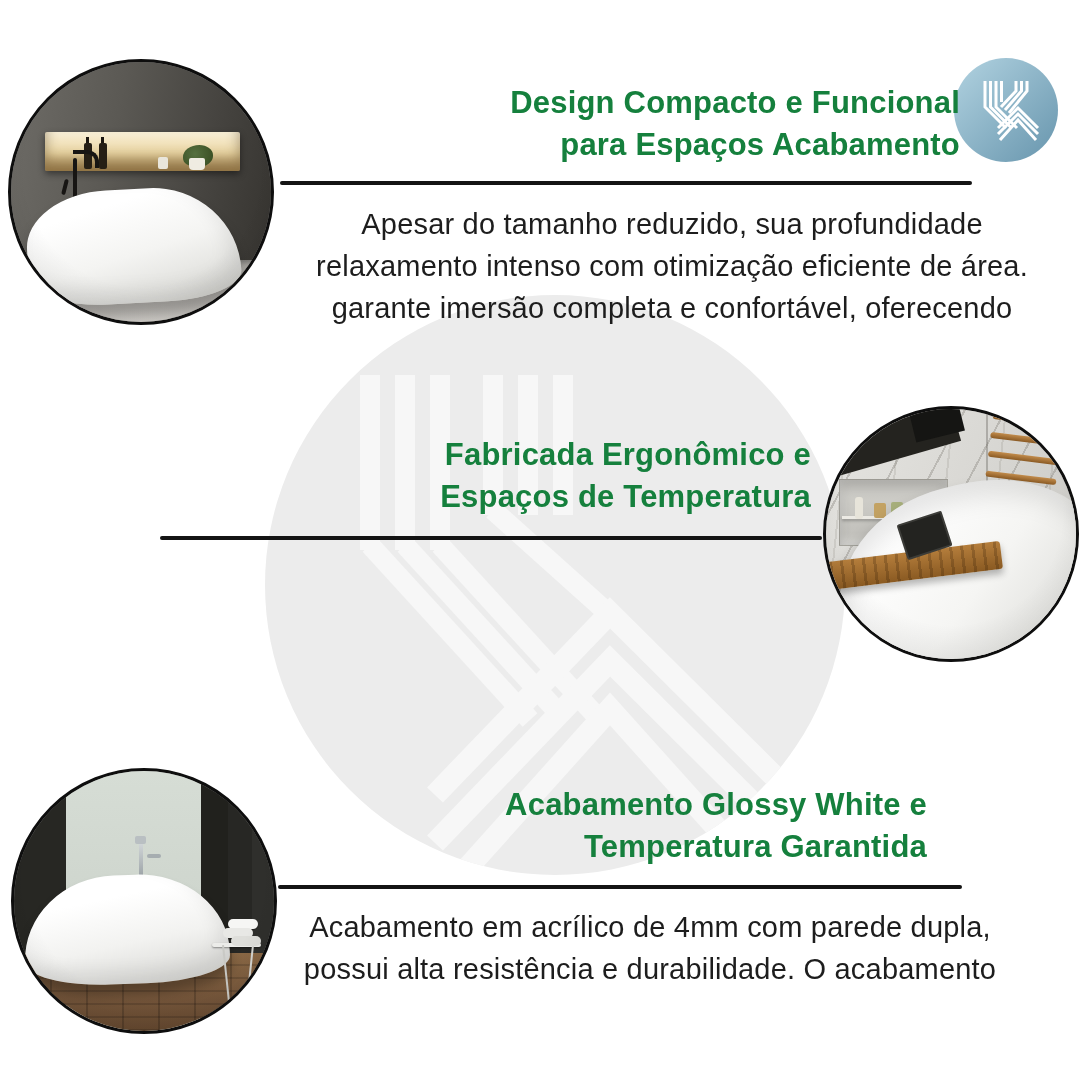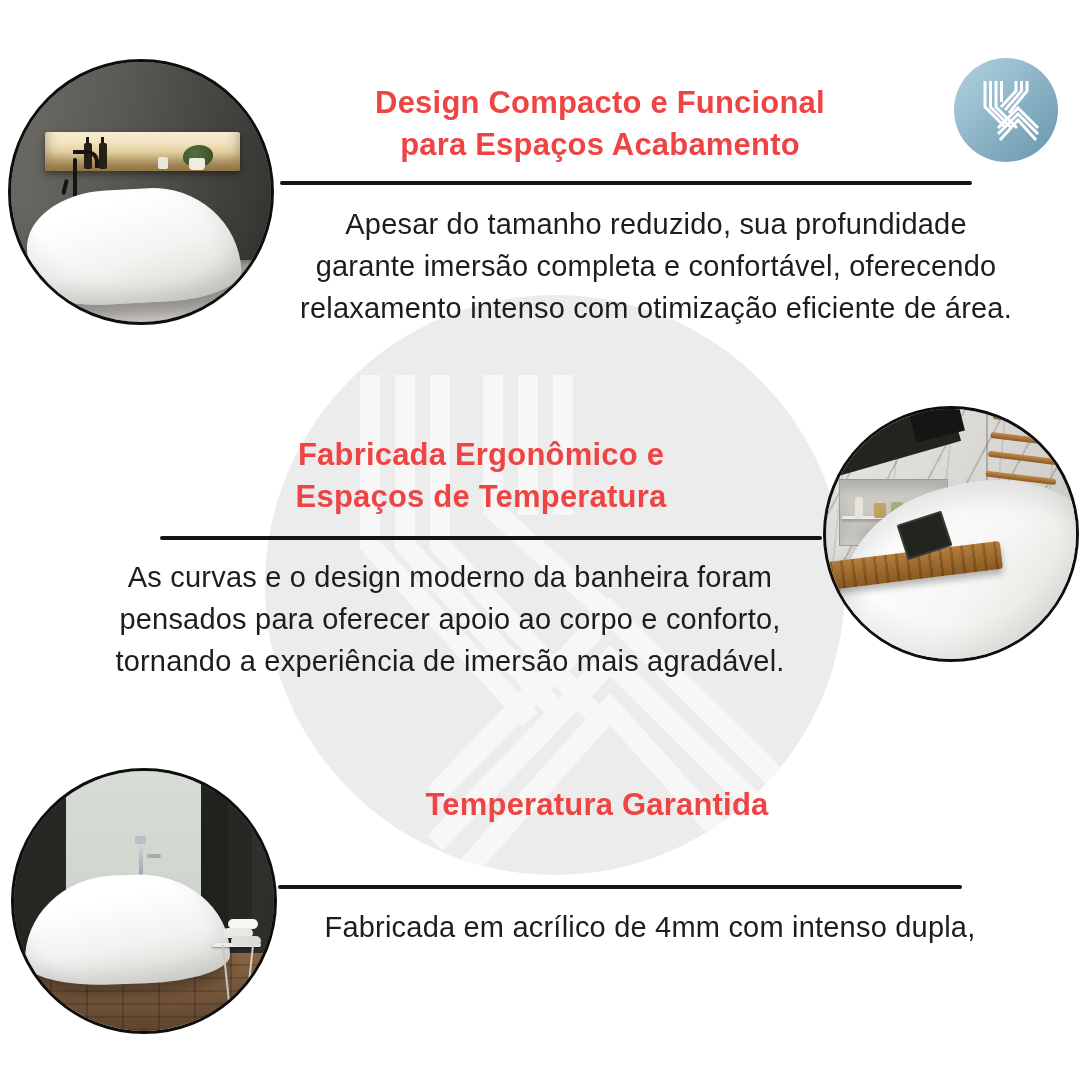--- a/index.html
+++ b/index.html
@@ -5,33 +5,33 @@
   html,body{margin:0;padding:0;background:#888;}
   .canvas{
     position:relative;width:1080px;height:1080px;margin:0 auto;
     background:#ffffff;overflow:hidden;
     font-family:"Liberation Sans", sans-serif;
   }
   
   .watermark{position:absolute;left:265px;top:295px;width:580px;height:580px;z-index:1;}
   
   .heading{
-    position:absolute;z-index:5;text-align:center;
-    font-weight:700;font-size:31px;line-height:42px;color:#ef4444;
+    position:absolute;z-index:5;text-align:right;
+    font-weight:700;font-size:31px;line-height:42px;color:#15803d;
     letter-spacing:.2px;
   }
   .bodytext{
     position:absolute;z-index:5;text-align:center;
     font-weight:400;font-size:29px;line-height:42px;color:#1d1d1d;
     letter-spacing:.2px;
   }
   .divider{position:absolute;z-index:5;height:4px;background:#141414;border-radius:2px;}
   #h1{left:240px;top:82px;width:720px;}
   #d1{left:280px;top:181px;width:692px;}
-  #b1{left:250px;top:203px;width:812px;}
+  #b1{left:266px;top:203px;width:812px;}
   #h2{left:151px;top:434px;width:660px;}
   #d2{left:160px;top:536px;width:662px;}
   #b2{left:44px;top:556px;width:812px;}
   #h3{left:267px;top:784px;width:660px;}
   #d3{left:278px;top:885px;width:684px;}
   #b3{left:244px;top:906px;width:812px;}
   
   .photo{
     position:absolute;z-index:4;border:3px solid #0e0e0e;border-radius:50%;
     overflow:hidden;box-sizing:border-box;background:#777;
@@ -182,34 +182,29 @@
     <div class="p1-tub"></div>
   </div>
 
   <div class="heading" id="h1">
     <div>Design Compacto e Funcional</div>
     <div>para Espaços Acabamento</div>
   </div>
   <div class="divider" id="d1"></div>
   <div class="bodytext" id="b1">
     <div>Apesar do tamanho reduzido, sua profundidade</div>
+    <div>relaxamento intenso com otimização eficiente de área.</div>
     <div>garante imersão completa e confortável, oferecendo</div>
-    <div>relaxamento intenso com otimização eficiente de área.</div>
   </div>
 
   <div class="heading" id="h2">
     <div>Fabricada Ergonômico e</div>
     <div>Espaços de Temperatura</div>
   </div>
   <div class="divider" id="d2"></div>
-  <div class="bodytext" id="b2">
-    <div>As curvas e o design moderno da banheira foram</div>
-    <div>pensados para oferecer apoio ao corpo e conforto,</div>
-    <div>tornando a experiência de imersão mais agradável.</div>
-  </div>
 
   <div class="photo" id="photo2">
     <div class="p2-marble"></div>
     <div class="p2-veins"></div>
     <div class="p2-seam"></div>
     <div class="p2-dark"></div>
     <div class="p2-mirror"></div>
     <div class="p2-ladder">
       <span style="top:0;"></span>
         <span style="top:24%;"></span>
@@ -244,20 +239,22 @@
     <div class="p3-tub"></div>
     <div class="p3-tabletop"></div>
     <div class="p3-tableleg1"></div>
     <div class="p3-tableleg2"></div>
     <div class="p3-towel1"></div>
     <div class="p3-towel2"></div>
     <div class="p3-towel3"></div>
   </div>
 
   <div class="heading" id="h3">
+    <div>Acabamento Glossy White e</div>
     <div>Temperatura Garantida</div>
   </div>
   <div class="divider" id="d3"></div>
   <div class="bodytext" id="b3">
-    <div>Fabricada em acrílico de 4mm com intenso dupla,</div>
+    <div>Acabamento em acrílico de 4mm com parede dupla,</div>
+    <div>possui alta resistência e durabilidade. O acabamento</div>
   </div>
 
 </div>
 
 </body></html>

